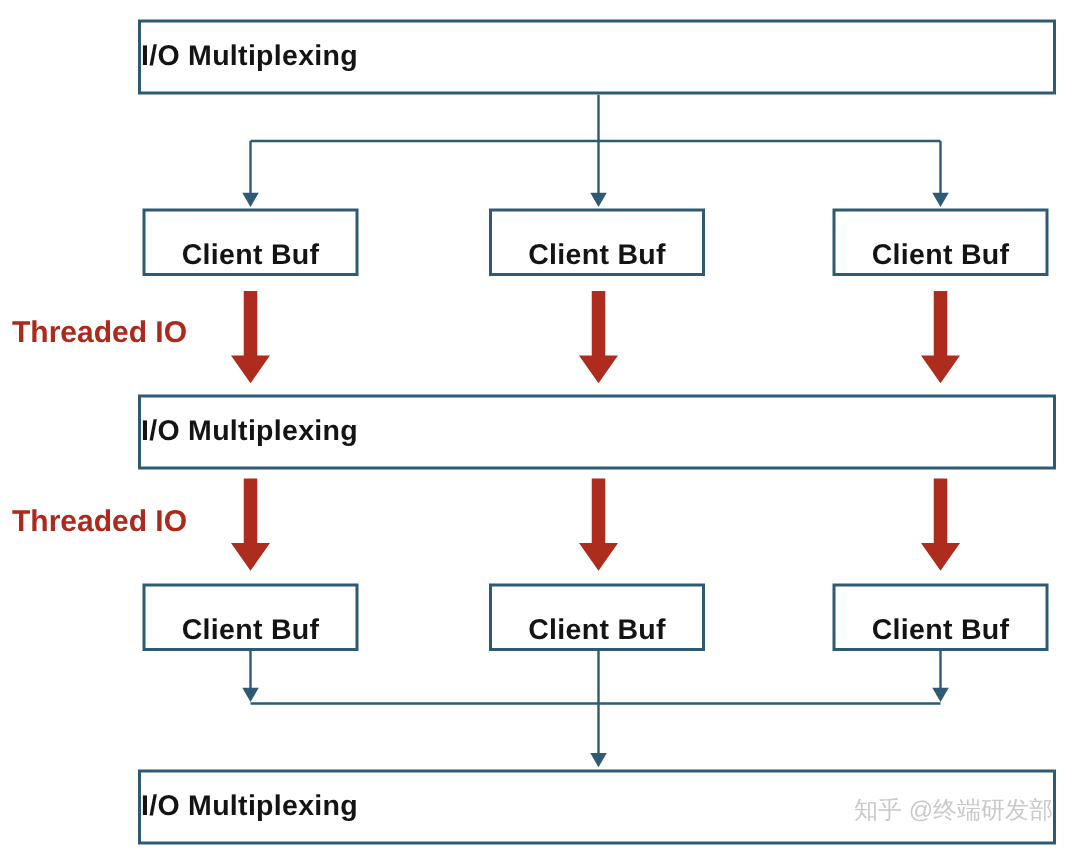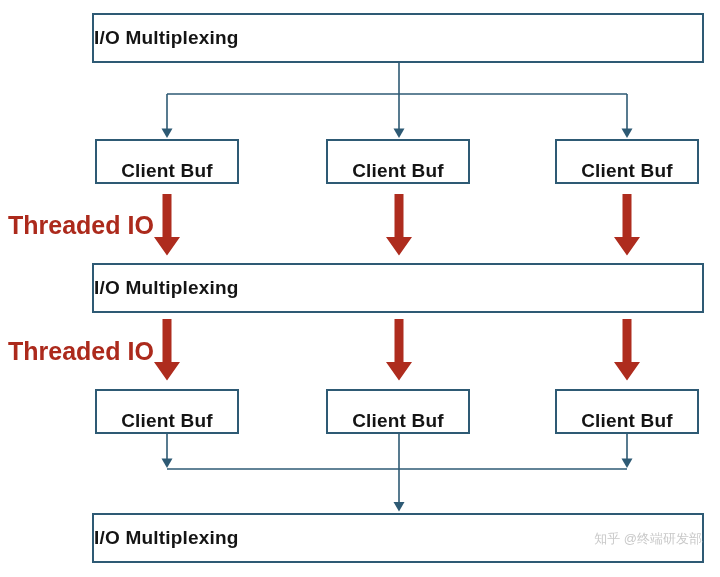--- a/index.html
+++ b/index.html
@@ -56,30 +56,30 @@
   .box-label {
     font-size: 19px;
     font-weight: 700;
     color: var(--box-text);
     letter-spacing: 0.2px;
     white-space: nowrap;
   }
   .threaded-label {
     position: absolute;
     left: 8px;
-    font-size: 25px;
+    font-size: 20px;
     font-weight: 700;
     color: var(--threaded-label);
     white-space: nowrap;
   }
   .watermark {
     position: absolute;
     right: 18px;
     top: 530px;
-    font-size: 13px;
+    font-size: 16px;
     color: var(--watermark);
     text-shadow: 1px 1px 0 #ffffff;
     white-space: nowrap;
     z-index: 5;
   }
 </style>
 </head>
 <body>
 
 <div class="canvas">

